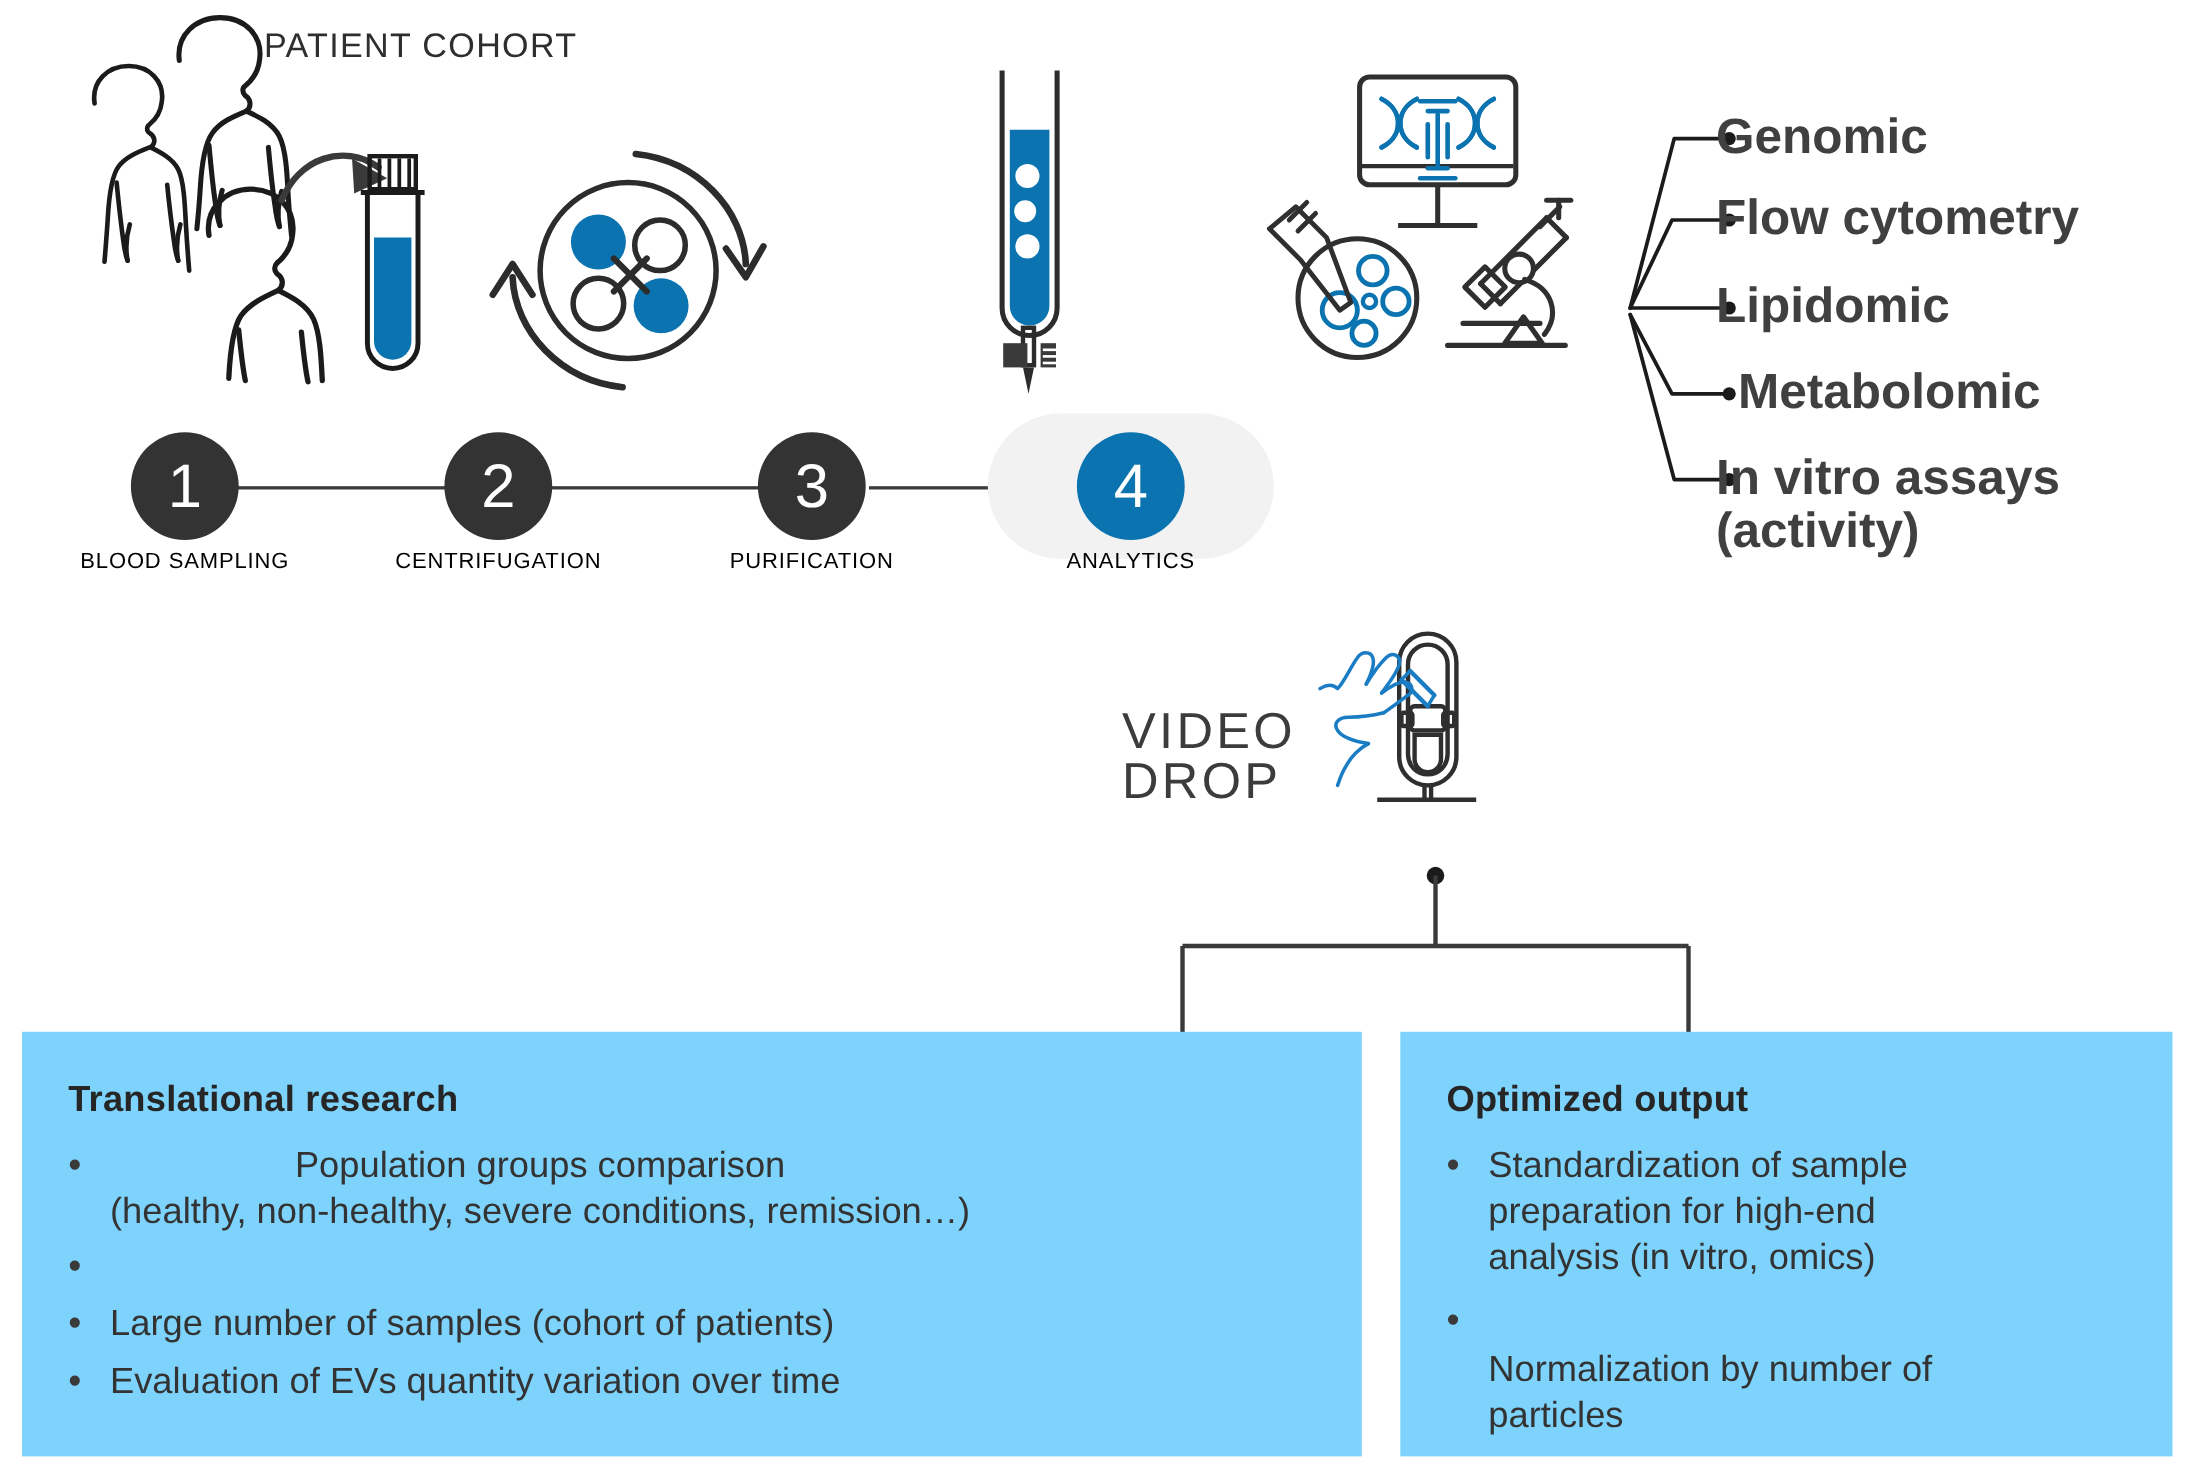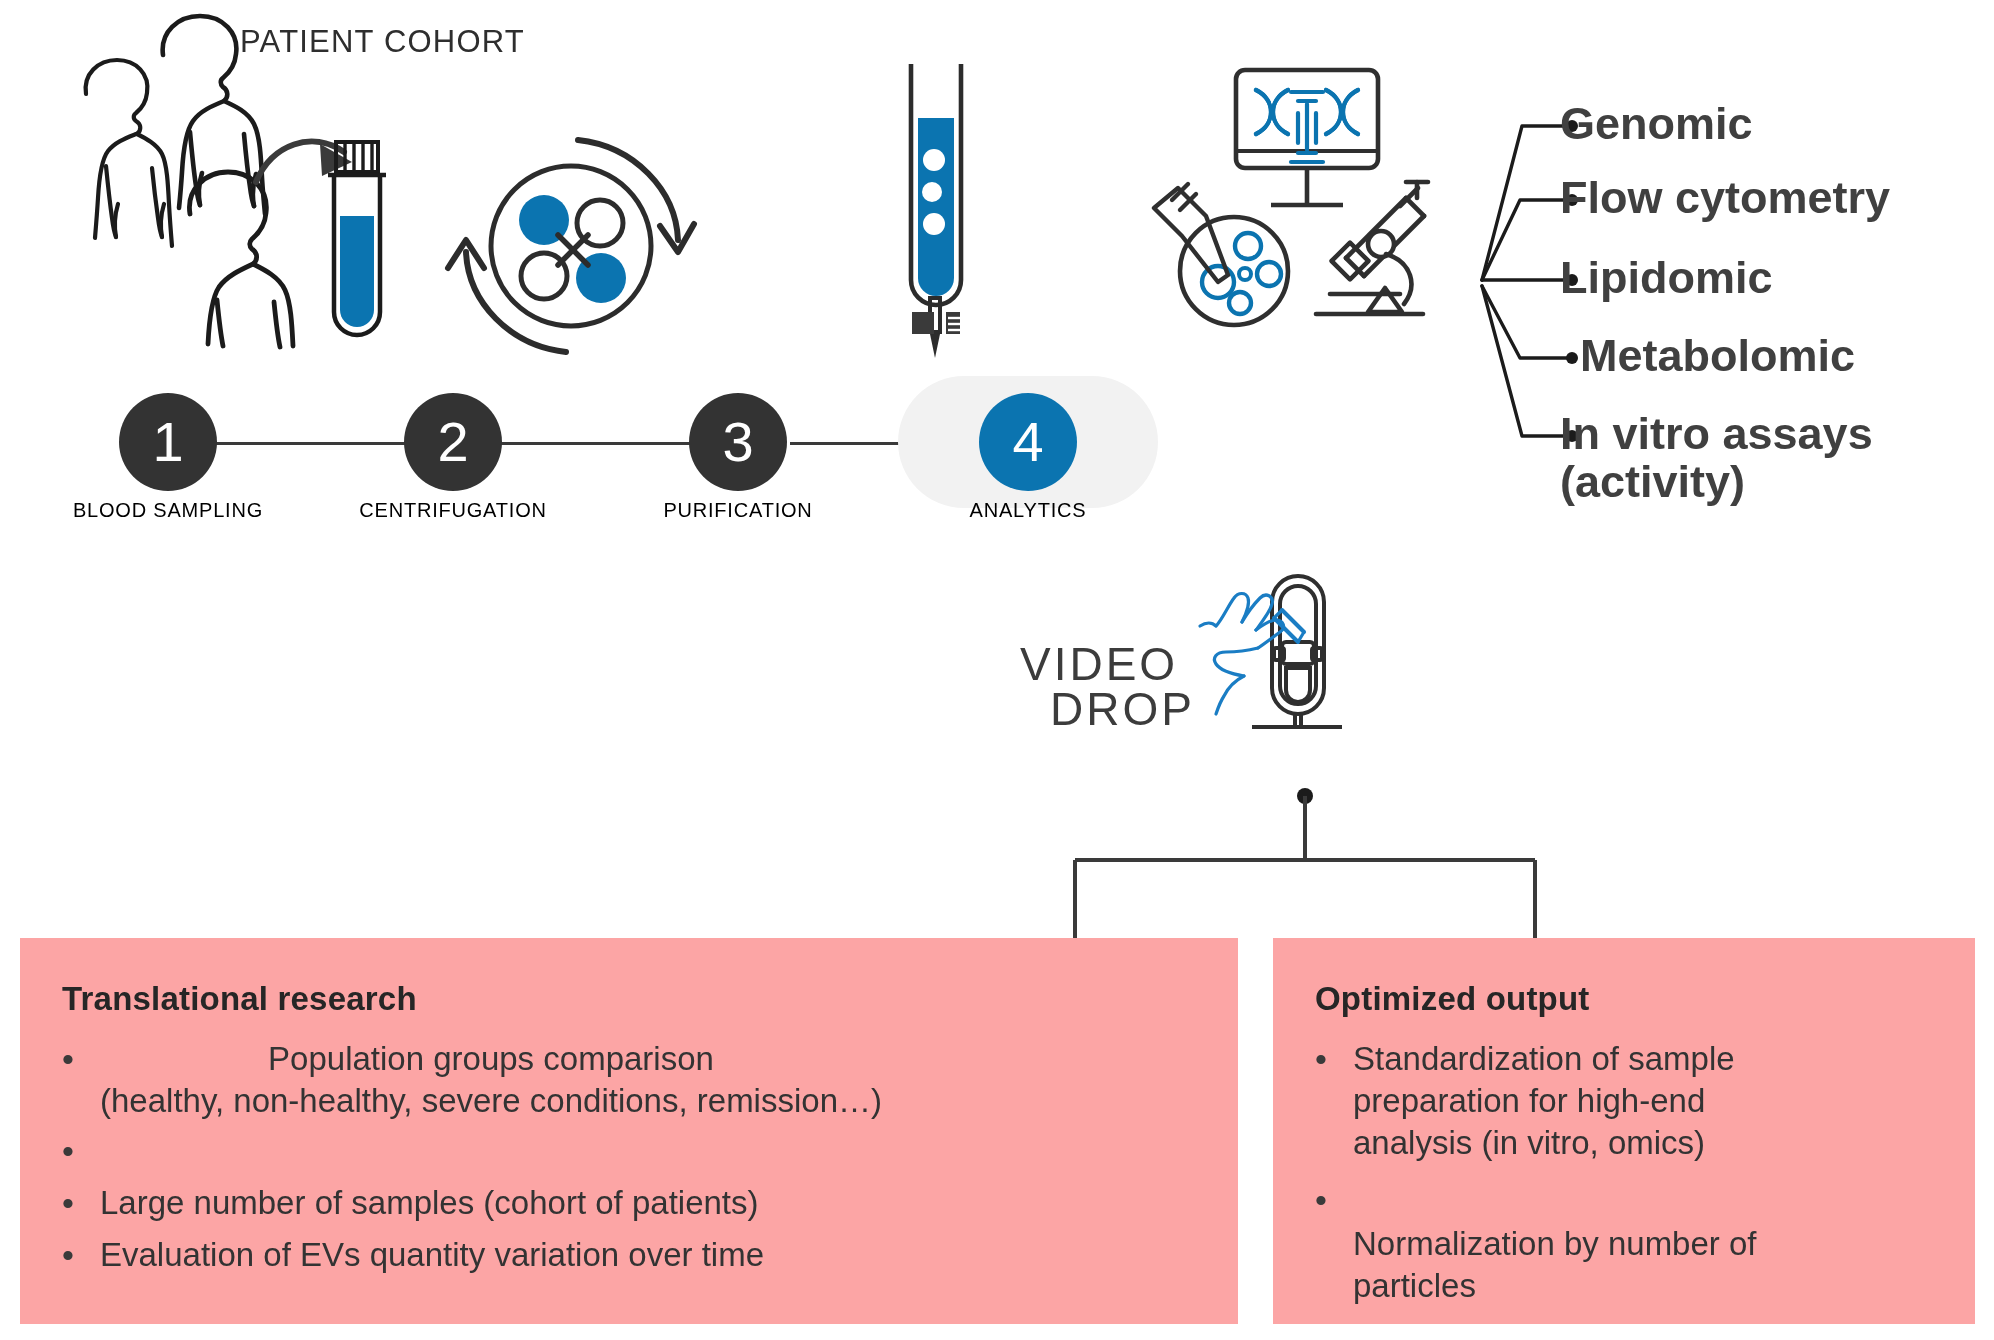--- a/index.html
+++ b/index.html
@@ -47,24 +47,24 @@
   .an-item{position:absolute;color:#404040;font-size:45px;line-height:1.06;font-weight:700;}
   .an-item .l2{display:block;}
 
   
   #videodrop{left:1020px;top:600px;width:320px;height:180px;}
   #vd-wordmark{position:absolute;left:0;top:42px;width:175px;}
   .vd-line{
     color:#3c3c3c;font-size:46px;letter-spacing:3px;font-weight:400;
     font-family:"Liberation Sans", sans-serif;line-height:0.98;
   }
-  .vd-line.two{text-align:right;}
-
-  
-  .panel{position:absolute;top:938px;background:#fca5a5;}
+  .vd-line.two{text-align:left;}
+
+  
+  .panel{position:absolute;top:938px;background:#7dd3fc;}
   #panel-translational{left:20px;width:1218px;height:386px;}
   #panel-optimized{left:1273px;width:702px;height:386px;}
   .panel-title{
     position:absolute;font-weight:bold;color:#262626;font-size:33px;letter-spacing:0.2px;
   }
   .blist{position:absolute;}
   .brow{display:flex;align-items:flex-start;margin-bottom:8px;}
   .bdot{
     width:44px;flex:0 0 44px;color:#3a3a3a;font-size:34px;line-height:1.28;
     padding-left:6px;box-sizing:border-box;

